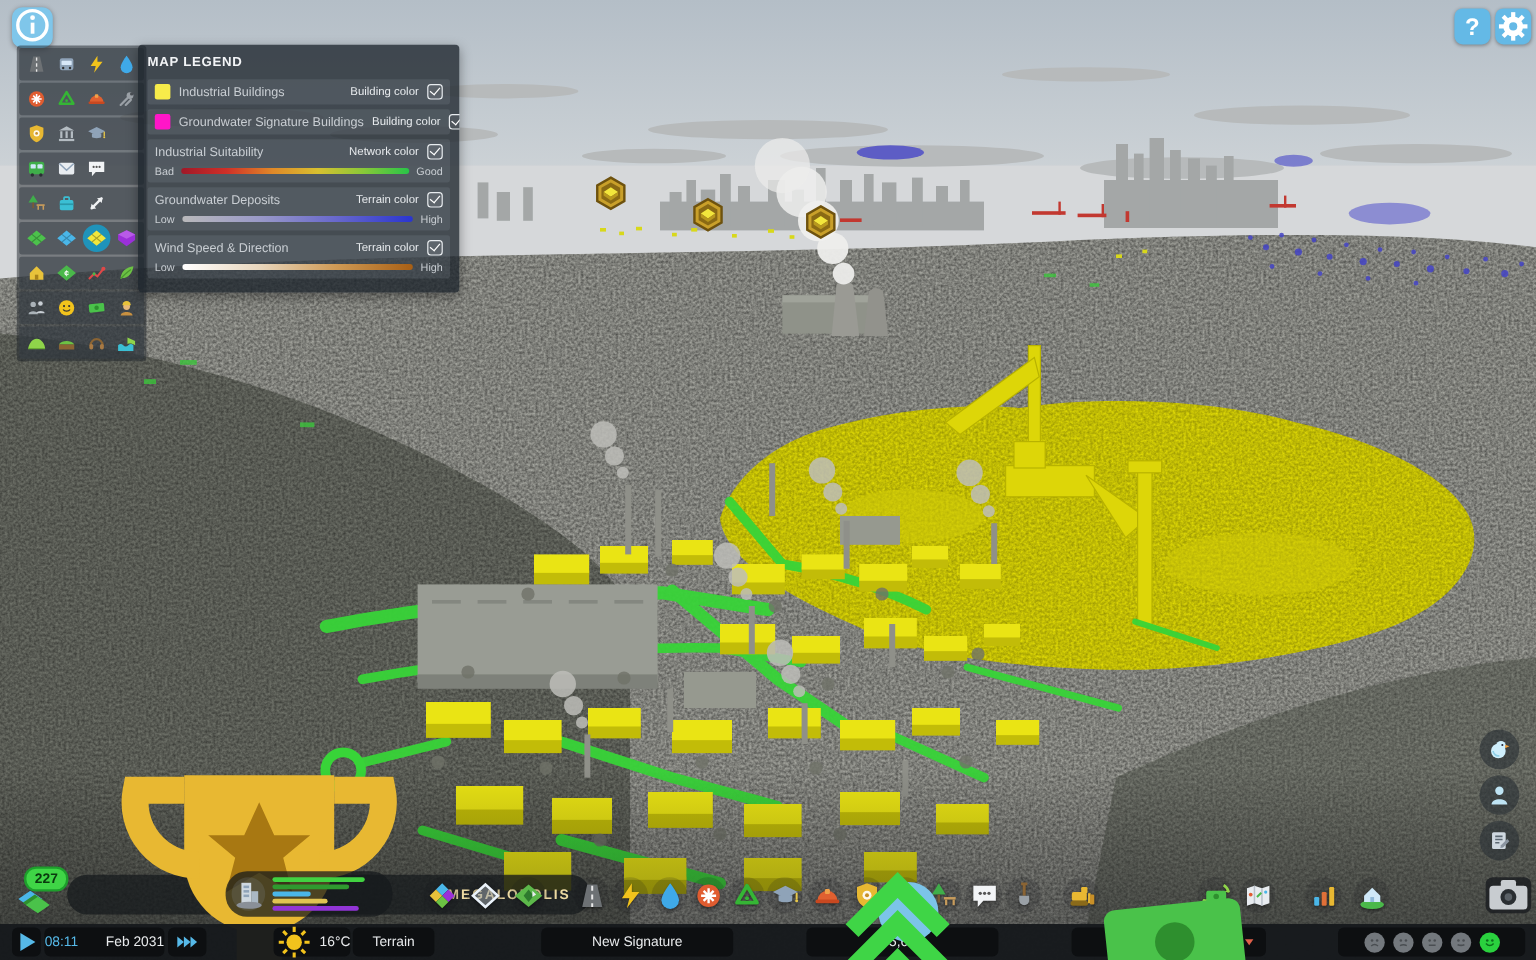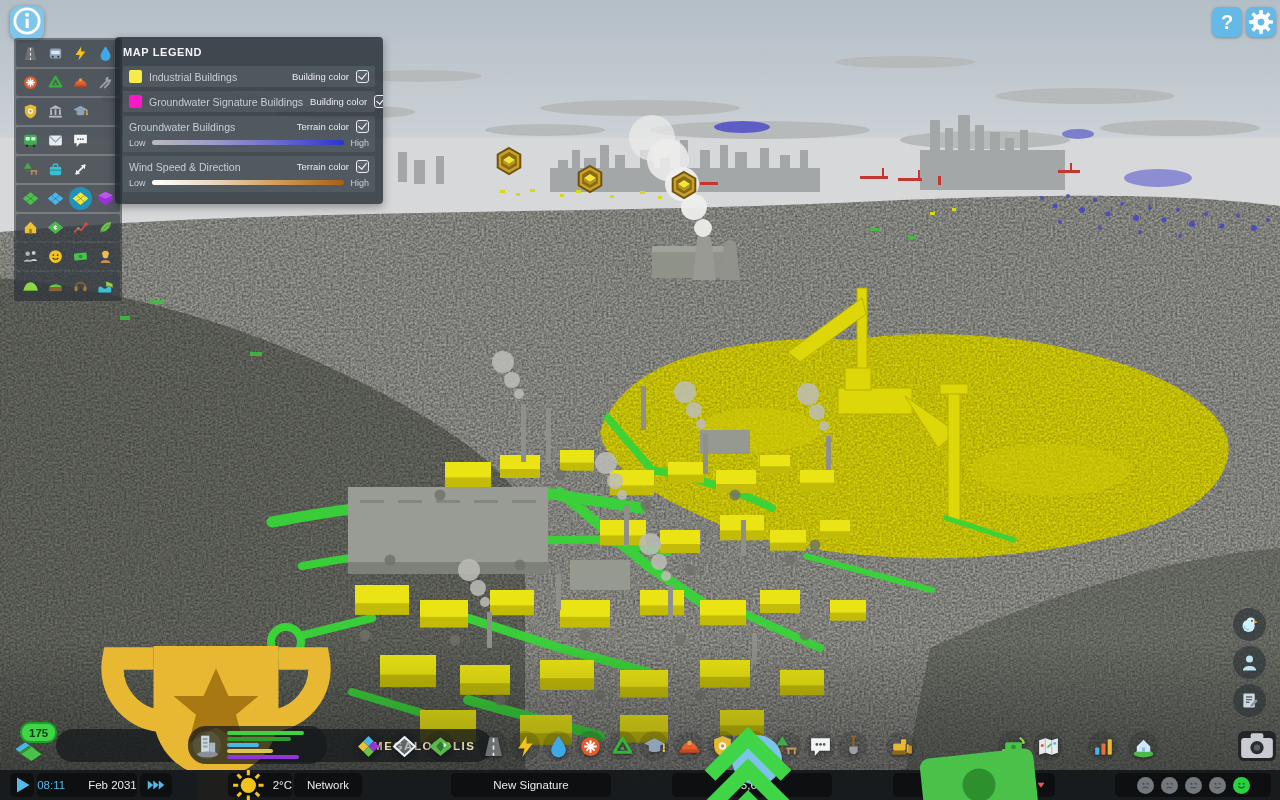--- a/index.html
+++ b/index.html
@@ -740,21 +740,33 @@
         <div class="leg-row">
           <div class="leg-line">
             <span class="swatch" style="background: rgb(255, 22, 200);"></span>
             <span class="leg-label">Groundwater Signature Buildings</span>
             <span class="leg-mode">Building color</span>
             <span class="checkbox"></span>
           </div>
         </div>
         <div class="leg-row">
           <div class="leg-line">
-            <span class="leg-label">Groundwater Buildings</span>
+            <span class="leg-label">Industrial Suitability</span>
+            <span class="leg-mode">Network color</span>
+            <span class="checkbox"></span>
+          </div>
+          <div class="grad-line">
+            <span class="grad-min">Bad</span>
+            <span class="grad-bar" style="background: linear-gradient(90deg, rgb(160, 24, 40), rgb(208, 48, 40), rgb(224, 136, 40), rgb(216, 192, 48), rgb(136, 200, 56), rgb(40, 196, 72));"></span>
+            <span class="grad-max">Good</span>
+          </div>
+        </div>
+        <div class="leg-row">
+          <div class="leg-line">
+            <span class="leg-label">Groundwater Deposits</span>
             <span class="leg-mode">Terrain color</span>
             <span class="checkbox"></span>
           </div>
           <div class="grad-line">
             <span class="grad-min">Low</span>
             <span class="grad-bar" style="background: linear-gradient(90deg, rgb(185, 185, 187), rgb(154, 154, 200), rgb(104, 104, 204), rgb(42, 53, 207));"></span>
             <span class="grad-max">High</span>
           </div>
         </div>
         <div class="leg-row">
@@ -825,21 +837,21 @@
       </span>
     </div>
   </div>
 
 <div class="xp-wrap">
   <span class="tiles"><svg viewBox="0 0 24 24" style="width:100%;height:100%">
         <polygon points="9,5 17,10.5 9,16 1,10.5" fill="#4ab6e8"></polygon>
         <polygon points="12,7.5 20,13 12,18.5 4,13" fill="#2e8f2e"></polygon>
         <polygon points="14,9 22,14.5 14,20 6,14.5" fill="#4ac24a"></polygon>
       </svg></span>
-  <span class="xp-pill">175</span>
+  <span class="xp-pill">227</span>
 </div>
 <div class="pill milestone-pill">
   <span style="display:flex">
       <svg viewBox="0 0 24 24" style="width:100%;height:100%">
         <path d="M7 4 h10 v5.5 a5 5 0 0 1 -10 0 Z" fill="#e8b832"></path>
         <path d="M7 5 H3.8 a4.2 4.2 0 0 0 4.2 5 M17 5 h3.2 a4.2 4.2 0 0 1 -4.2 5" stroke="#e8b832" stroke-width="1.8" fill="none"></path>
         <rect x="10.5" y="13.5" width="3" height="3" fill="#e8b832"></rect>
         <rect x="7.5" y="16.5" width="9" height="3" rx="1" fill="#e8b832"></rect>
         <polygon points="12,5.8 13,8 15.4,8 13.6,9.5 14.2,11.8 12,10.5 9.8,11.8 10.4,9.5 8.6,8 11,8" fill="#a87812"></polygon>
       </svg>
@@ -1085,24 +1097,24 @@
         </svg>
       </span>
   </div>
   <div class="sb-seg" style="left:228px;width:64px;gap:4px;">
     <span style="display:flex">
         <svg viewBox="0 0 24 24" style="width:100%;height:100%">
           <circle cx="12" cy="12" r="4.5" fill="#f2c31c"></circle>
           <path d="M12 3 v3 M12 18 v3 M3 12 h3 M18 12 h3 M5.6 5.6 l2.1 2.1 M16.3 16.3 l2.1 2.1 M18.4 5.6 l-2.1 2.1 M7.7 16.3 l-2.1 2.1" stroke="#f2c31c" stroke-width="1.8"></path>
         </svg>
       </span>
-    <span>2°C</span>
+    <span>16°C</span>
   </div>
   <div class="sb-seg" style="left:294px;width:68px;">
-    <span>Network</span>
+    <span>Terrain</span>
   </div>
   <div class="sb-seg clickable" style="left:451px;width:160px;">
     <span>New Signature</span>
   </div>
   <div class="sb-seg clickable" style="left:672px;width:160px;">
     <span style="display:flex;position:absolute;left:10px">
         <svg viewBox="0 0 24 24" style="width:100%;height:100%">
           <circle cx="12" cy="8" r="4" fill="#7cc4e8"></circle>
           <path d="M4.5 21 c0-6.5 15-6.5 15 0 Z" fill="#7cc4e8"></path>
         </svg>

